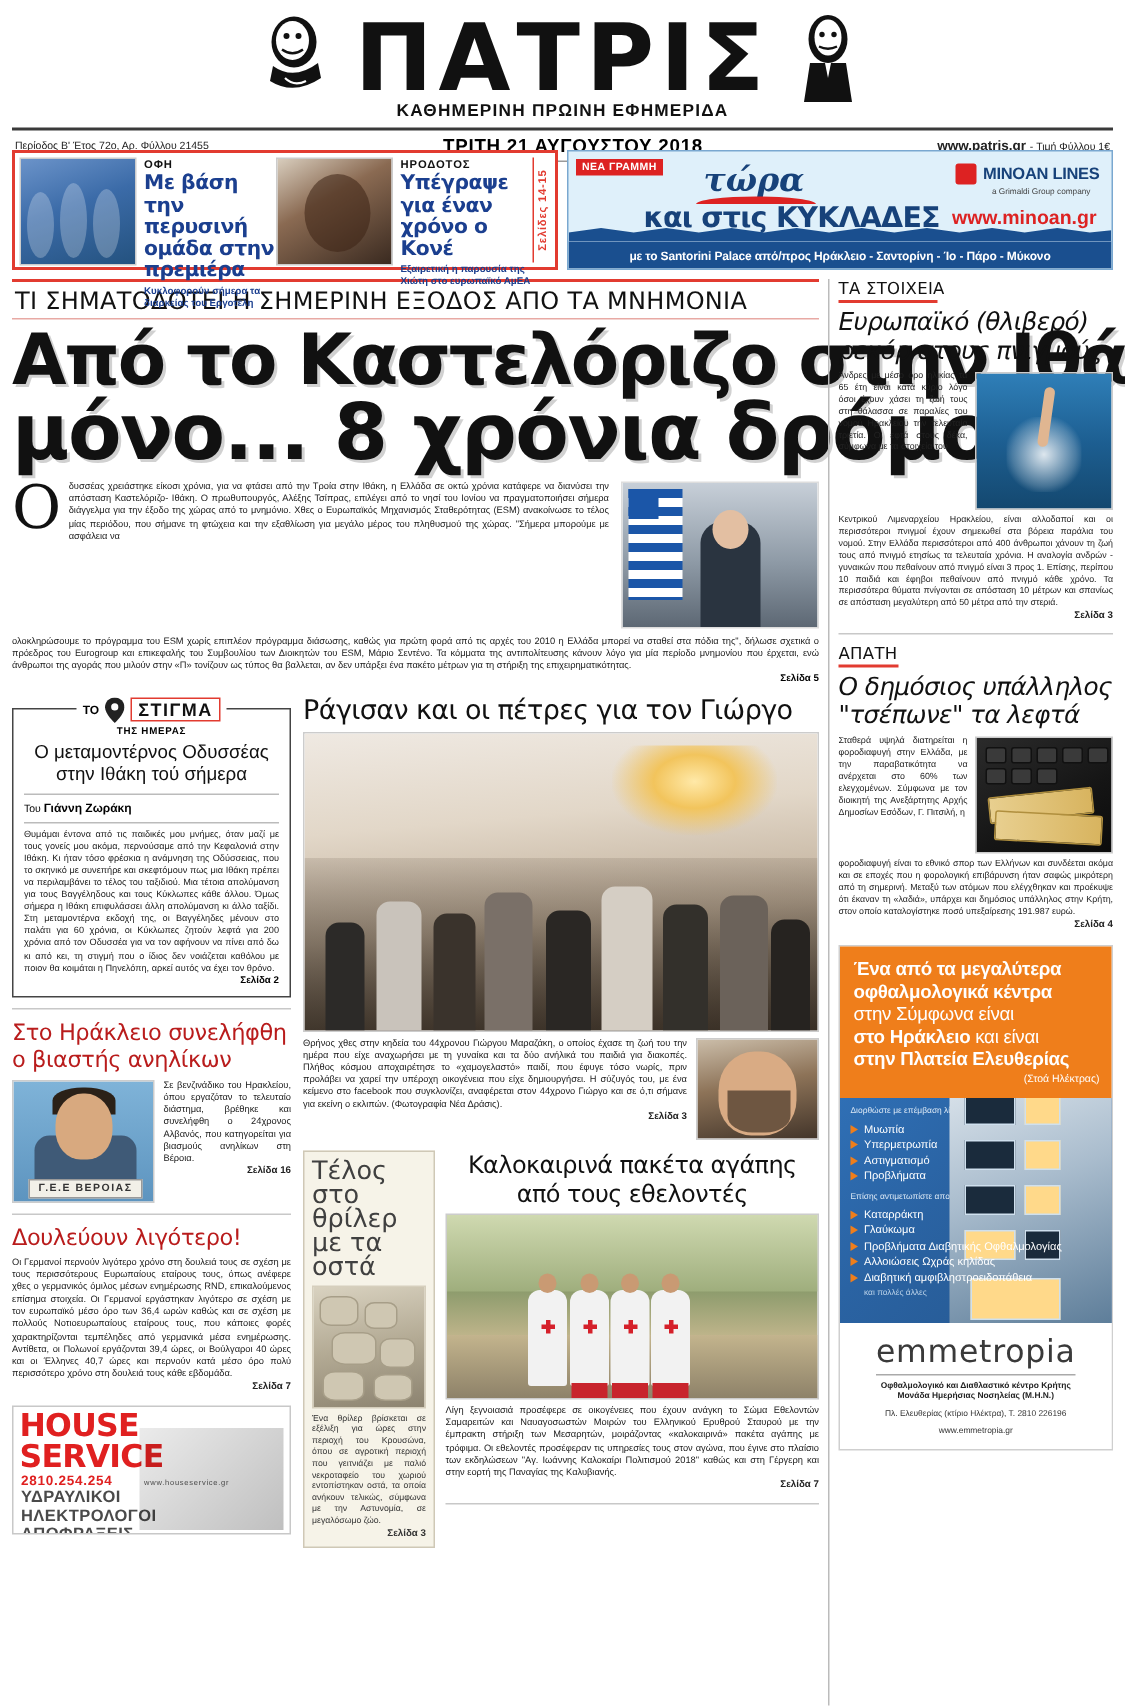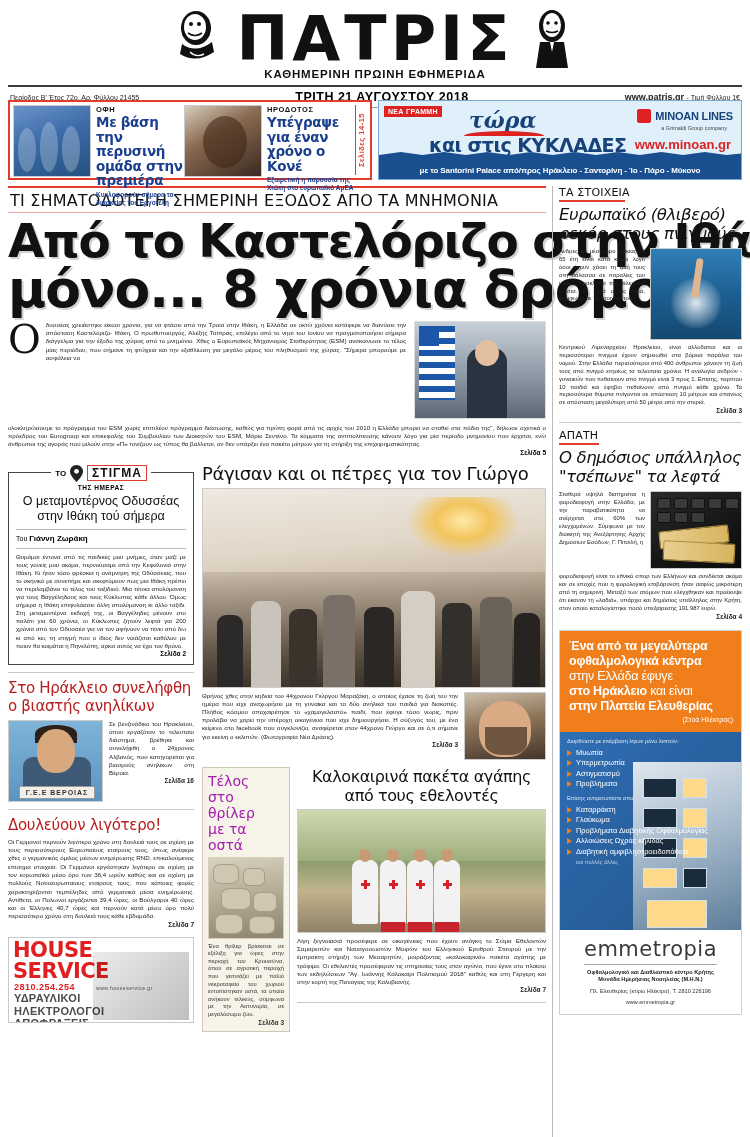--- a/index.html
+++ b/index.html
@@ -188,21 +188,21 @@
   .hs-ad { border:1px solid #c8c8c8; margin-top:8px; height:86px; position:relative; overflow:hidden; background:#fff; }
   .hs-ad .t { font-family:"DejaVu Sans", sans-serif; font-weight:bold; color:#e02020; font-size:21px; line-height:21px; letter-spacing:-0.5px; padding:2px 0 0 4px;}
   .hs-ad .ph { color:#e02020; font-size:9px; font-weight:bold; padding-left:5px; letter-spacing:0.5px;}
   .hs-ad .li { color:#4a4a4a; font-weight:bold; font-size:11px; line-height:12.5px; padding-left:5px; letter-spacing:0.3px;}
   .hs-ad .worker { position:absolute; right:4px; top:14px; width:96px; height:68px;
     background:linear-gradient(135deg,rgba(0,0,0,.08),rgba(0,0,0,.25)); }
 
   
   .bot-cols { display:flex; gap:7px; margin-top:7px; }
   .thriller { flex:0 0 88px; border:1px solid #cfc8b6; background:#f6f3e8; padding:5px; }
-  .thriller .h { font-size:14px; line-height:16px; color:#a21caf; font-family:"DejaVu Sans", sans-serif; }
+  .thriller .h { font-size:17px; line-height:16px; color:#404040; font-family:"DejaVu Sans", sans-serif; }
   .thriller .im { margin-top:4px; width:100%; height:82px; border:1px solid #d6cfbd;
     background:linear-gradient(170deg,#d9d2c0 0%,#b3aa94 50%,#8c8370 100%); position:relative; overflow:hidden;}
   .thriller .im .rock { position:absolute; background:#cfc7b2; border:1px solid #a79e88; border-radius:30%; }
   .thriller .tx { font-size:5.8px; line-height:7.6px; text-align:justify; margin-top:4px; color:#333; }
   .volunteers { flex:1; min-width:0; }
   .vol-photo { width:100%; height:124px; border:1px solid #ccc; position:relative; overflow:hidden;
     background:linear-gradient(180deg,#b9c99c 0%,#8a9a6b 40%,#c6b88f 70%,#9a8f72 100%); }
   .vol-photo .sky { position:absolute; left:0; right:0; top:0; height:42%; background:linear-gradient(180deg,#cfd9b0,#9fae7d); }
   .vol-photo .road { position:absolute; left:0; right:0; bottom:0; height:34%; background:linear-gradient(180deg,#c3b48d,#8e8269); }
   .vol-photo .v { position:absolute; bottom:8px; width:26px; height:64px; background:#f2f2f2; border-radius:8px 8px 2px 2px; }
@@ -233,21 +233,21 @@
 
   
   .emm { border:1px solid #cfcfcf; margin-top:9px; }
   .emm .top { background:#ef7e1b; color:#fff; padding:8px 8px 9px 9px; }
   .emm .top .l1 { font-size:12.5px; font-weight:bold; line-height:15px; letter-spacing:-0.2px;}
   .emm .top .l2 { font-size:12.5px; line-height:15px; letter-spacing:-0.2px;}
   .emm .top .l3 { font-size:12.5px; line-height:15px; letter-spacing:-0.2px;}
   .emm .top .l3 b { font-weight:bold; }
   .emm .top .l4 { font-size:12.5px; font-weight:bold; line-height:15px; letter-spacing:-0.2px;}
   .emm .top .l5 { font-size:7px; text-align:right; margin-top:2px; }
-  .emm .mid { position:relative; height:198px; overflow:hidden;
+  .emm .mid { position:relative; height:150px; overflow:hidden;
     background:linear-gradient(135deg,#2f6fb5 0%,#2a63a3 40%,#25568d 100%); }
   .emm .mid .bld { position:absolute; right:-4px; bottom:0; width:112px; height:168px;
     background:linear-gradient(160deg,#dfe7ee 0%,#a9bccd 45%,#5d7d99 100%); }
   .emm .mid .bld .win { position:absolute; background:#1a2b3c; border:1px solid #cfe0ee; }
   .emm .mid .bld .lit { background:#ffd98a; }
   .emm .mid ul { list-style:none; padding:0; margin:0; position:relative; z-index:2;}
   .emm .mid .note { font-size:5.6px; color:#dce9f6; padding:6px 0 3px 7px; line-height:7px; }
   .emm .mid li { font-size:7.4px; color:#fff; padding:0 0 1.5px 16px; position:relative; line-height:9px; }
   .emm .mid li:before { content:""; position:absolute; left:7px; top:2px;
     border-left:5px solid #ef7e1b; border-top:3.5px solid transparent; border-bottom:3.5px solid transparent; }
@@ -577,21 +577,21 @@
       </div>
       <div class="r-body">
         <span>φοροδιαφυγή είναι το εθνικό σπορ των Ελλήνων και συνδέεται ακόμα και σε εποχές που η φορολογική επιβάρυνση ήταν σαφώς μικρότερη από τη σημερινή. Μεταξύ των ατόμων που ελέγχθηκαν και προέκυψε ότι έκαναν τη «λαδιά», υπάρχει και δημόσιος υπάλληλος στην Κρήτη, στον οποίο καταλογίστηκε ποσό υπεξαίρεσης 191.987 ευρώ.</span>
         <span class="pageref">Σελίδα 4</span>
       </div>
 
       <div class="emm">
         <div class="top">
           <div class="l1">Ένα από τα μεγαλύτερα</div>
           <div class="l1">οφθαλμολογικά κέντρα</div>
-          <div class="l2">στην Ελλάδα έφυγε</div>
+          <div class="l2">στην Σύμφωνα είναι</div>
           <div class="l3">
             <b>στο Ηράκλειο</b><span> και είναι</span>
           </div>
           <div class="l4">στην Πλατεία Ελευθερίας</div>
           <div class="l5">(Στοά Ηλέκτρας)</div>
         </div>
         <div class="mid">
           <div class="bld">
             <div class="win" style="left:10px;top:16px;width:34px;height:20px;"></div>
             <div class="win lit" style="left:50px;top:16px;width:24px;height:20px;"></div>

